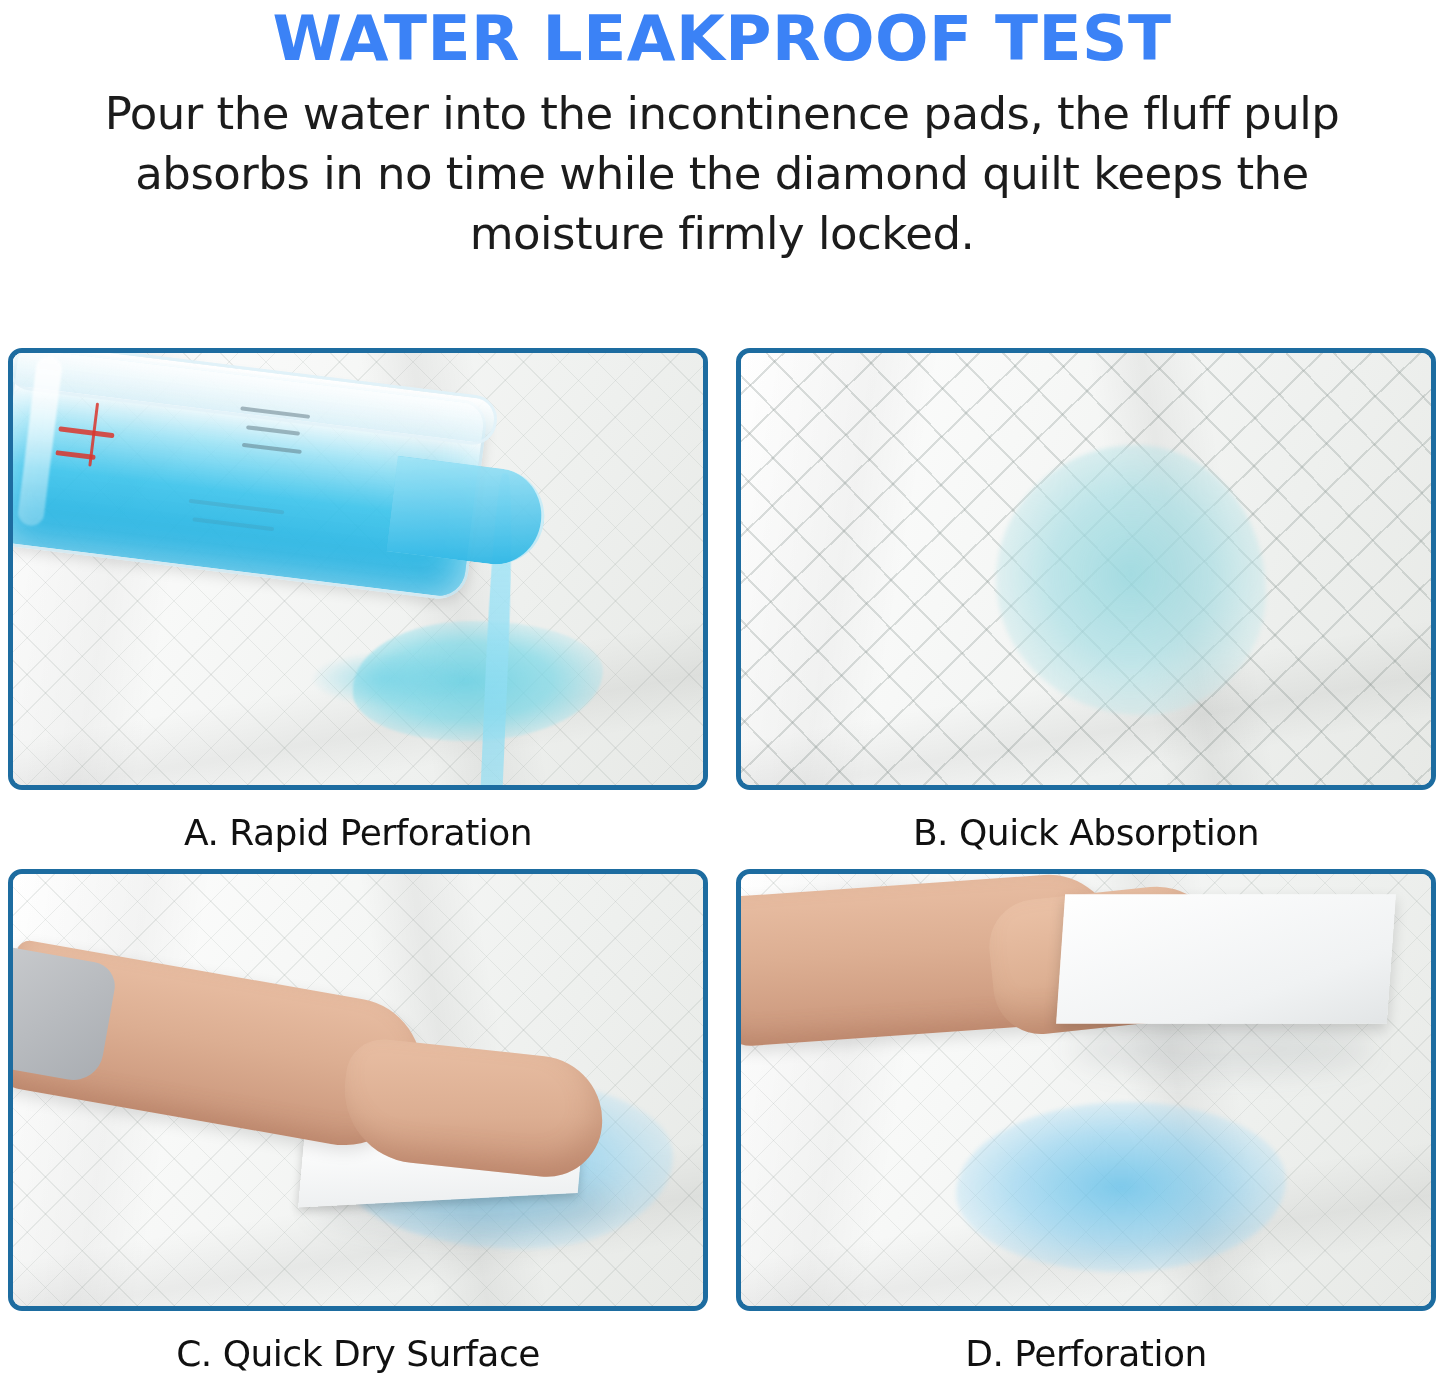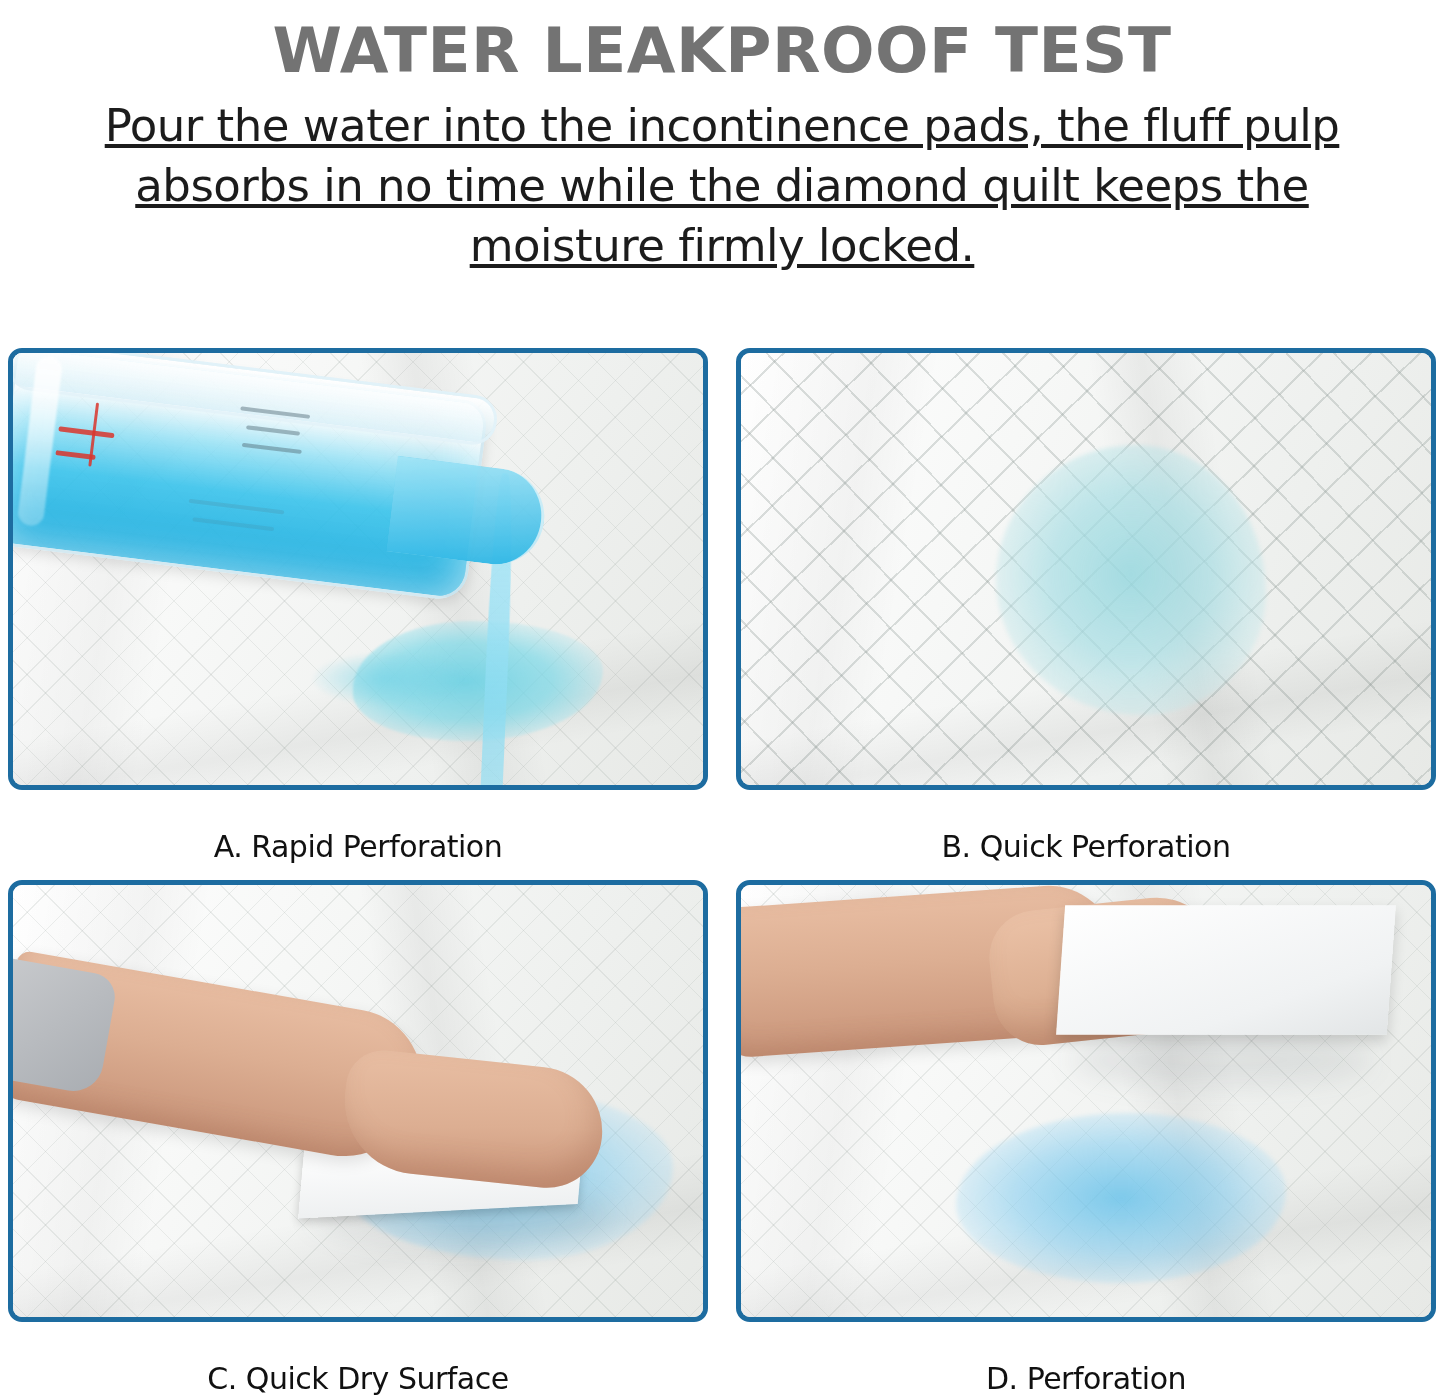--- a/index.html
+++ b/index.html
@@ -23,36 +23,35 @@
   
   .header {
     padding-top: 6px;
     text-align: center;
   }
   .title {
     font-family: "DejaVu Sans", sans-serif;
     font-weight: bold;
     font-size: 63px;
     letter-spacing: 0.5px;
-    color: #737373;
+    color: #3b82f6;
     line-height: 1.05;
-    margin: 12px;
+    margin: 0;
     padding: 0 20px;
   }
   .subtitle {
     font-family: "DejaVu Sans", sans-serif;
     font-weight: normal;
     font-size: 45px;
     line-height: 1.33;
     color: #1c1c1c;
     margin: 12px auto 0 auto;
     padding: 0 28px;
     max-width: 1340px;
     letter-spacing: -0.5px;
-    text-decoration: underline;
   }
 
   
   .grid {
     position: absolute;
     top: 348px;
     left: 8px;
     width: 1428px;
     display: flex;
     flex-wrap: wrap;
@@ -67,24 +66,24 @@
     height: 442px;
     border: 5px solid #1d6ca0;
     border-radius: 14px;
     overflow: hidden;
     box-sizing: border-box;
     background: #f2f3f2;
   }
   .caption {
     text-align: center;
     font-family: "DejaVu Sans", sans-serif;
-    font-size: 30px;
+    font-size: 36px;
     color: #111111;
     letter-spacing: -0.5px;
-    padding-top: 39px;
+    padding-top: 22px;
     padding-bottom: 16px;
   }
 
   
   .pad {
     position: absolute;
     inset: 0;
     background:
       linear-gradient(115deg, #ffffff 0%, #f7f8f7 35%, #eef0ee 70%, #e7e9e6 100%);
   }
@@ -352,21 +351,21 @@
       <div class="caption">A. Rapid Perforation</div>
     </div>
 
     <div class="cell">
       <div class="frame">
         <div class="pad"></div>
         <div class="quiltB"></div>
         <div class="creases"></div>
         <div class="spotB"></div>
       </div>
-      <div class="caption">B. Quick Perforation</div>
+      <div class="caption">B. Quick Absorption</div>
     </div>
 
     <div class="cell">
       <div class="frame">
         <div class="pad"></div>
         <div class="quiltA"></div>
         <div class="creases"></div>
         <div class="spotC"></div>
         <div class="shadowsoft" style="left:300px; top:300px; width:300px; height:60px;"></div>
         <div class="tissueC"></div>

